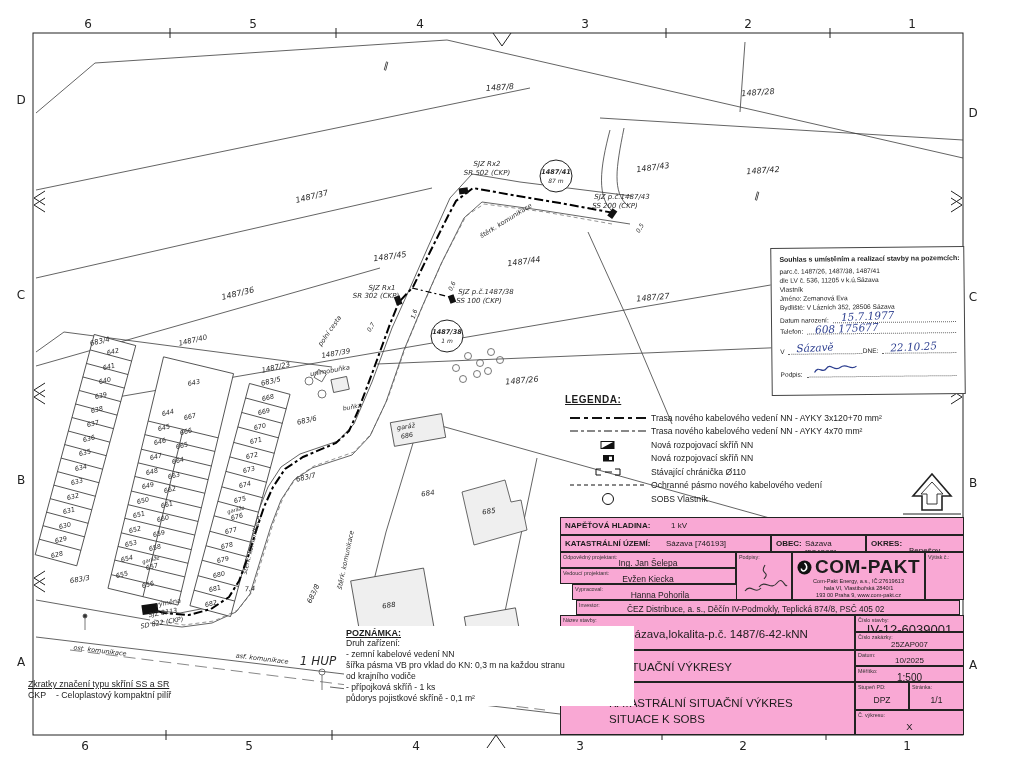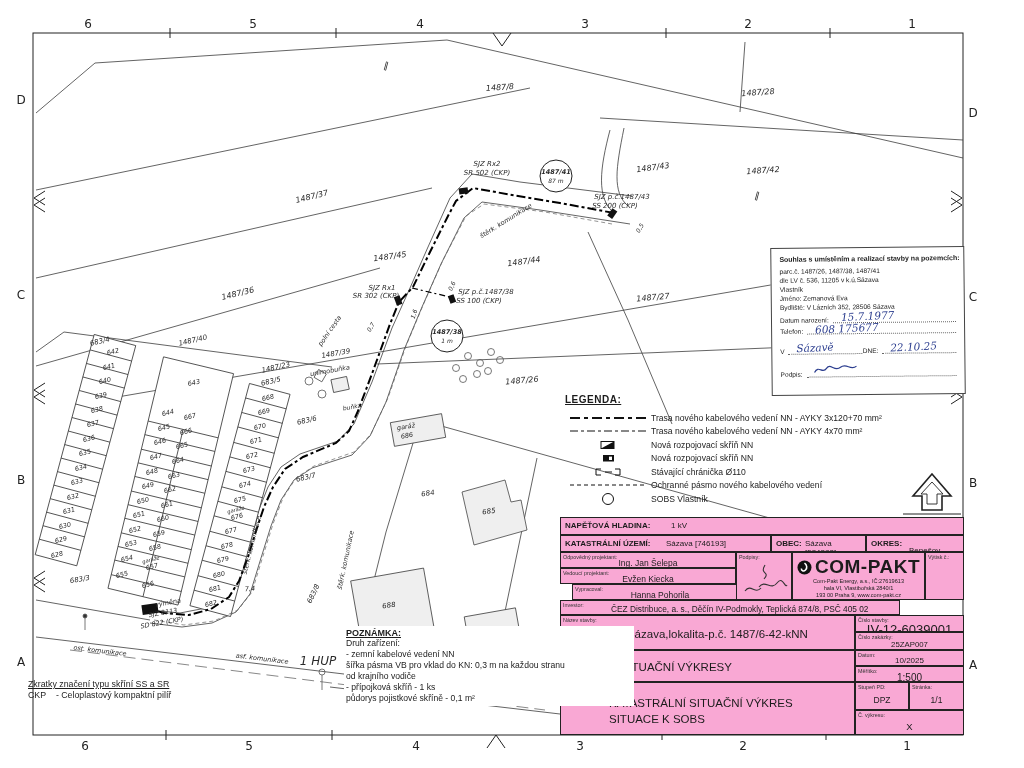--- a/index.html
+++ b/index.html
@@ -436,21 +436,21 @@
           <span class="logo-text">COM-PAKT</span>
         </div>
         <div class="logo-addr">Com-Pakt Energy, a.s., IČ:27619613</div>
         <div class="logo-addr">hala VI, Vlastibořská 2840/1</div>
         <div class="logo-addr">193 00 Praha 9, www.com-pakt.cz</div>
       </div>
     </div>
     <div class="cell" style="left:925px;top:552px;width:39px;height:48px;">
       <span class="cl">Výtisk č.:</span>
     </div>
-    <div class="cell" style="left:560px;top:600px;width:340px;height:15px;text-decoration:underline;">
+    <div class="cell" style="left:576px;top:600px;width:384px;height:15px;text-decoration:underline;">
       <span class="cl">Investor:</span>
       <span style="position:absolute;left:50px;top:3px;font-size:8.3px;white-space:nowrap;">ČEZ Distribuce, a. s., Děčín IV-Podmokly, Teplická 874/8, PSČ 405 02</span>
     </div>
     <div class="cell" style="left:560px;top:615px;width:295px;height:35px;">
       <span class="cl">Název stavby:</span>
       <span class="cv" style="top:12px;font-size:11.5px;">BN-Sázava,lokalita-p.č. 1487/6-42-kNN</span>
     </div>
     <div class="cell" style="left:855px;top:615px;width:109px;height:17px;">
       <span class="cl">Číslo stavby:</span>
       <span class="cv" style="top:6px;font-size:13px;">IV-12-6039001</span>

